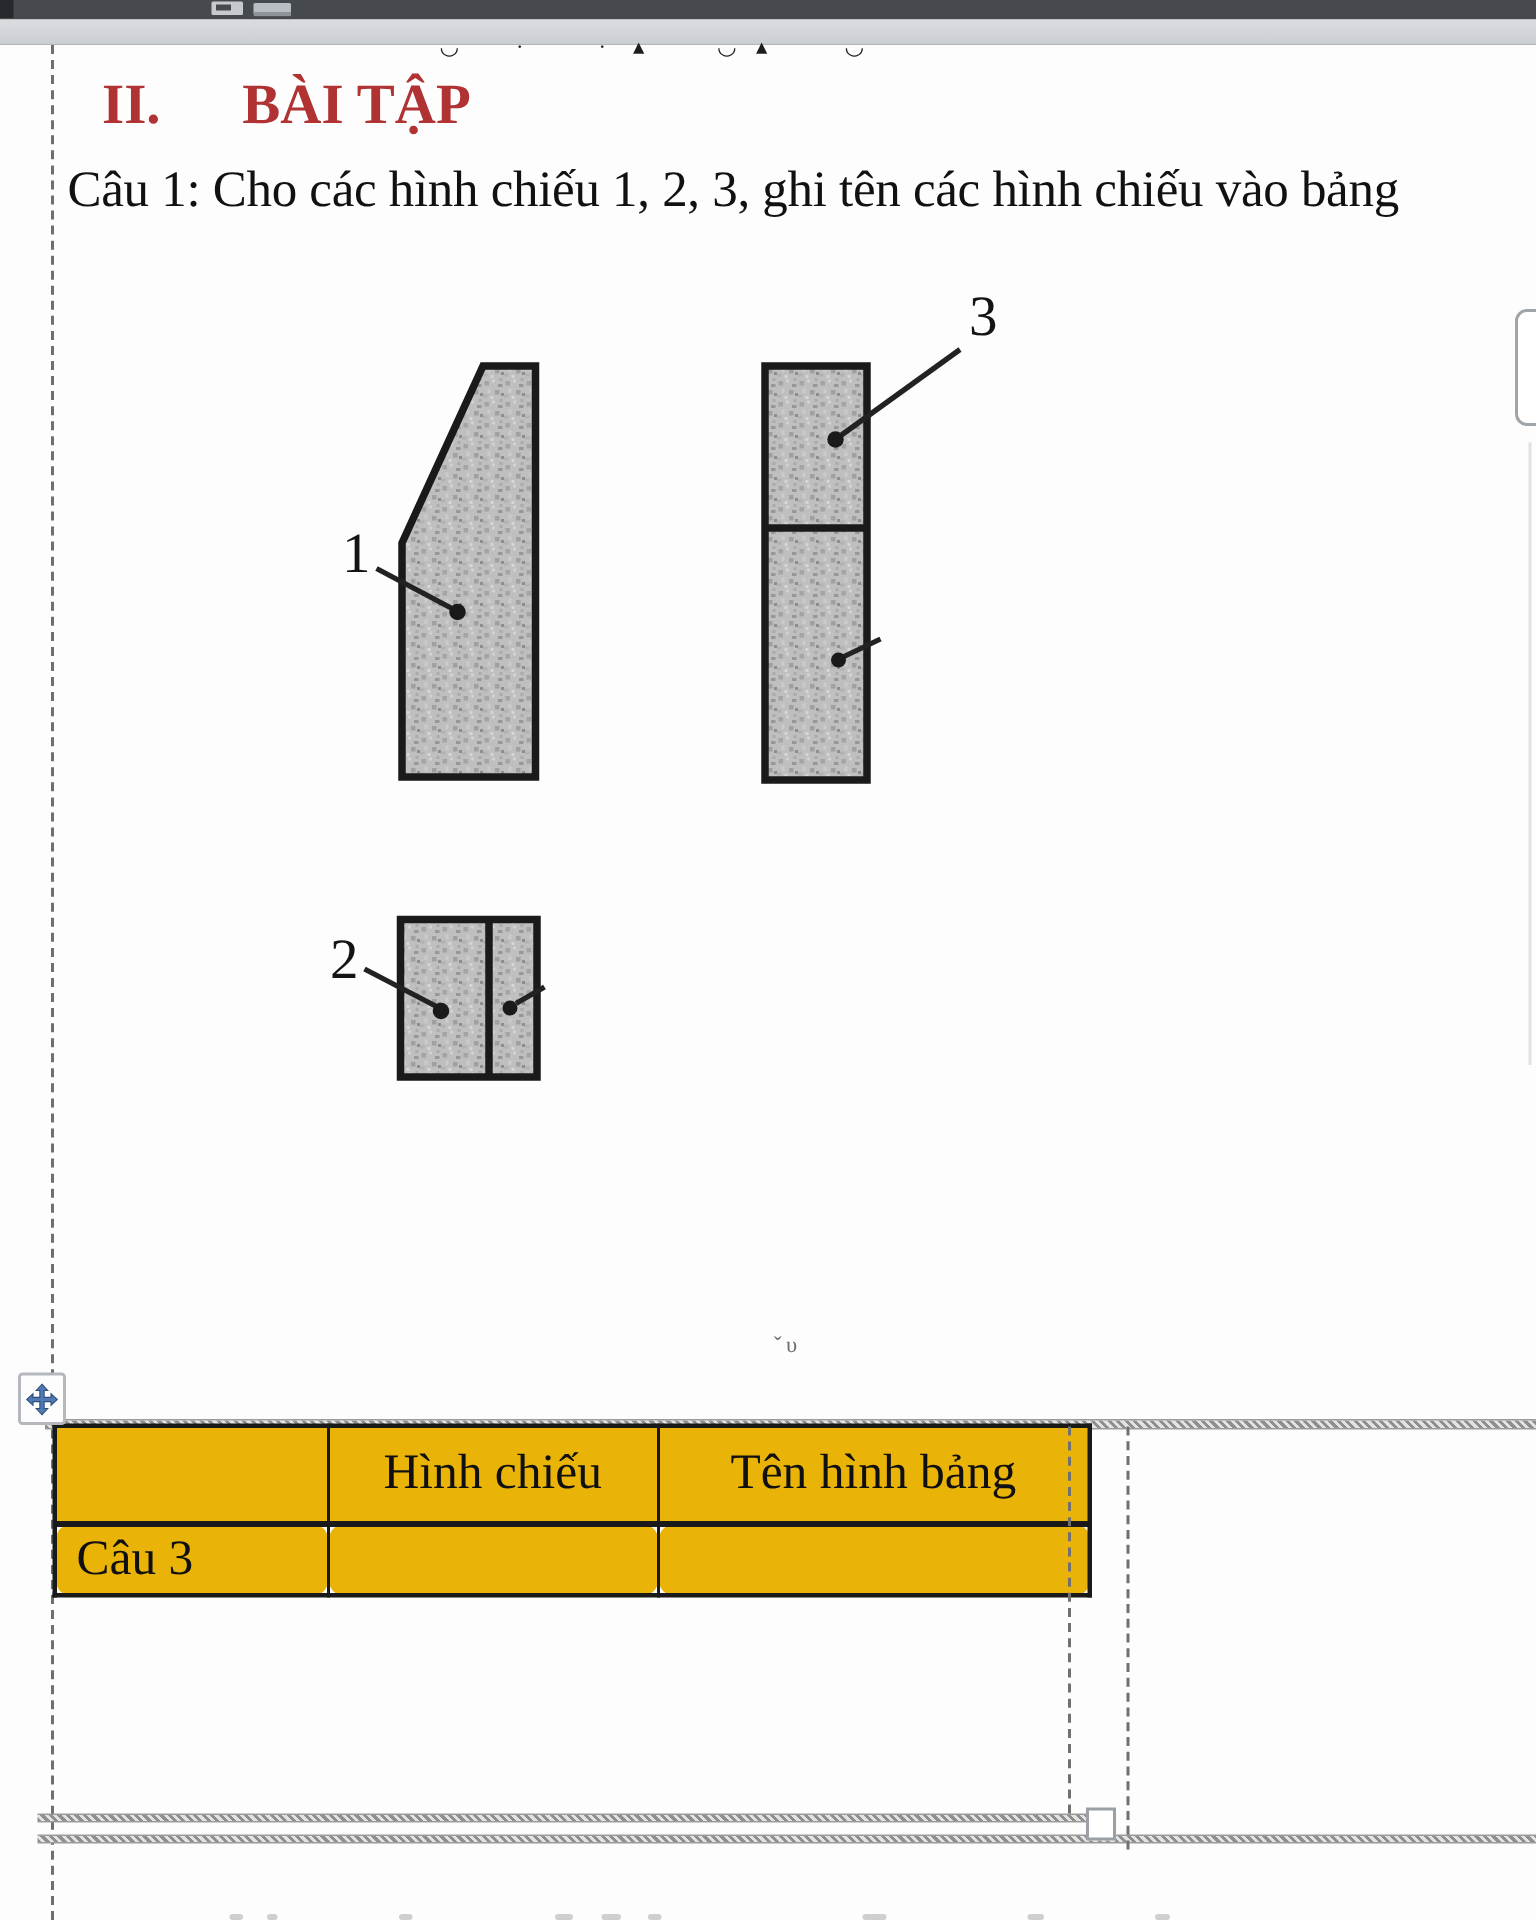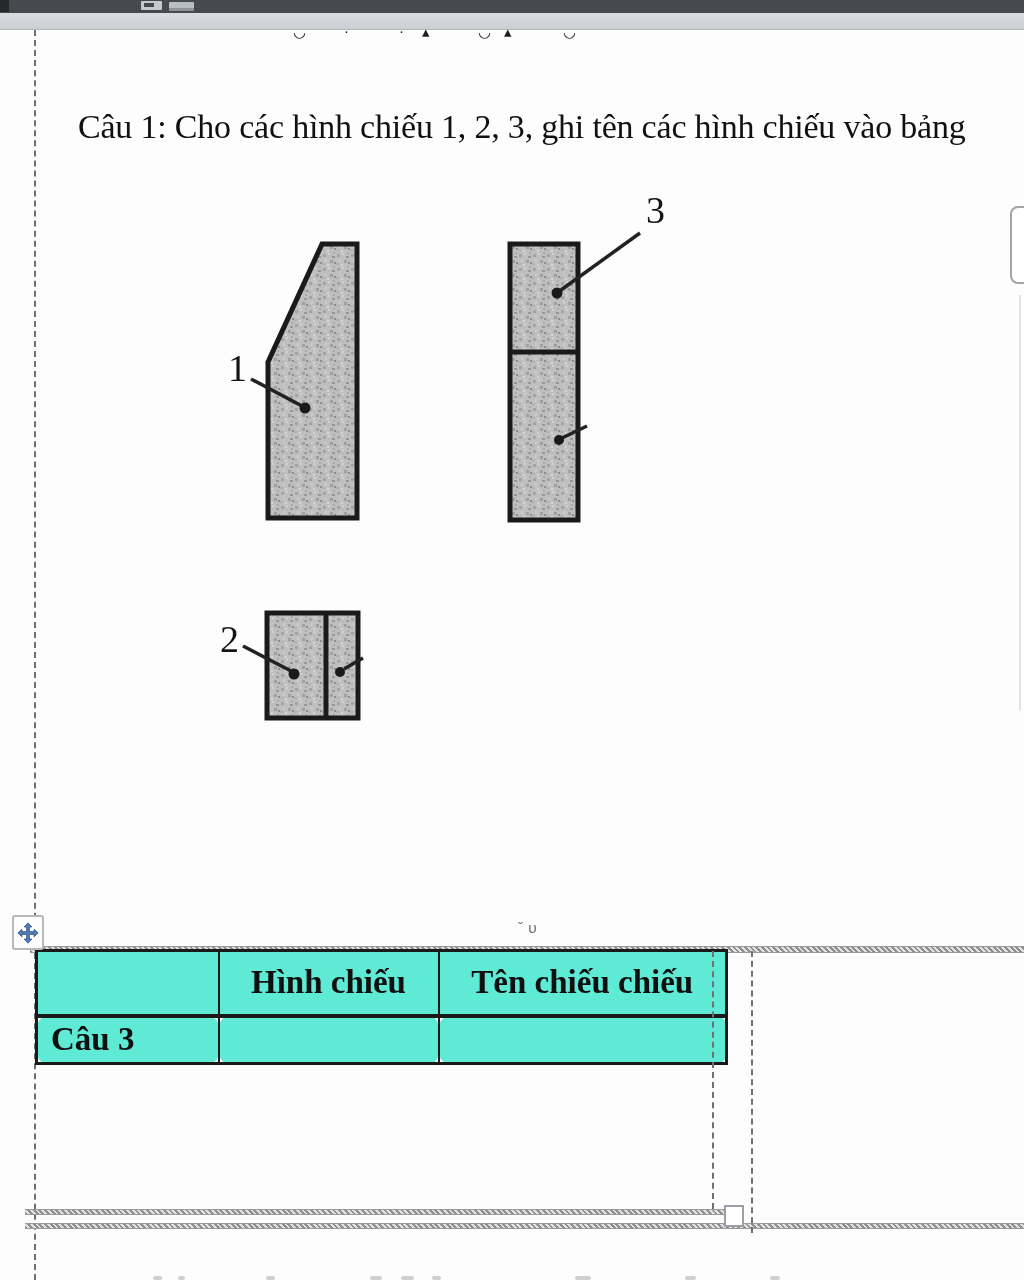--- a/index.html
+++ b/index.html
@@ -13,32 +13,32 @@
   .tb-ic1  { position:absolute; left:141px; top:1px; width:21px; height:9px; background:#c6cacf; border-radius:1px; }
   .tb-ic1:after { content:""; position:absolute; left:3px; top:2px; width:10px; height:4px; background:#46494d; }
   .tb-ic2  { position:absolute; left:169px; top:2px; width:25px; height:9px; background:#b9bec4; border-radius:1px; border-bottom:3px solid #8f9499; }
   .strip   { position:absolute; left:0; top:13px; width:1024px; height:17px;
              background:linear-gradient(#dadde0,#cbcfd3); border-bottom:1px solid #b2b6ba; }
 
   
   .margin-dash { position:absolute; left:34px; top:30px; height:1250px; width:0;
                  border-left:2px dashed #55585c; opacity:.85; z-index:1; }
   .cutmark { position:absolute; top:25px; font-size:15px; color:#1d1d1d; line-height:14px; z-index:2; }
-  .anchor-marks { position:absolute; left:516px; top:921px; font-size:15px; color:#6e6e6e;
-                  letter-spacing:3px; z-index:2;font-family:Liberation Mono, monospace; }
+  .anchor-marks { position:absolute; left:516px; top:889px; font-size:15px; color:#6e6e6e;
+                  letter-spacing:3px; z-index:2; }
   .page-edge-line { position:absolute; left:1019px; top:295px; width:2px; height:415px; background:#e2e2e2; }
   .scroll-thumb { position:absolute; left:1010px; top:206px; width:26px; height:78px;
                   background:#fff; border:2px solid #a0a5aa; border-radius:8px; z-index:2; }
   .bottom-smudge { position:absolute; top:1276px; height:4px; background:#cfcfcf; border-radius:2px; z-index:1; }
 
   
   .heading { position:absolute; left:68px; top:48px; z-index:2; font-weight:bold;
              font-size:38px; color:#b03232; white-space:nowrap; }
   .heading .numeral { display:inline-block; width:84px; }
-  .question { position:absolute; left:78px; top:108px; z-index:2; font-size:34px; color:#111;
+  .question { position:absolute; left:45px; top:108px; z-index:2; font-size:34px; color:#111;
               white-space:nowrap; letter-spacing:-0.2px; }
 
   
   .figs { position:absolute; left:0; top:0; width:1024px; height:780px; z-index:2; }
   .fig-label { font-family:"Liberation Serif","DejaVu Serif",serif; font-size:38px; fill:#141414; }
 
   
   .hatch { position:absolute; height:7px; z-index:1;
            background:repeating-linear-gradient(45deg,#8f8f8f 0 2px,#e2e2e2 2px 4px);
            border-top:1px solid #9b9b9b; border-bottom:1px solid #9b9b9b; }
@@ -47,21 +47,21 @@
   .hatch3 { left:25px; top:1223px; width:999px; height:6px; }
   .sq-handle { position:absolute; left:724px; top:1205px; width:20px; height:22px;
                background:#fff; border:2px solid #9aa0a6; z-index:4; }
   .move-handle { position:absolute; left:12px; top:915px; width:32px; height:35px; background:#fdfdfd;
                  border:2px solid #b5b9be; border-radius:3px; z-index:5;
                  display:flex; align-items:center; justify-content:center; }
 
   
   table.grid { position:absolute; left:35px; top:949px; z-index:3; border-collapse:collapse;
                table-layout:fixed; width:690px; background:transparent; font-size:33px; color:#101010; }
-  table.grid td, table.grid th { border:2.5px solid #1a1a1a; font-weight:bold; background:#5eead4; }
+  table.grid td, table.grid th { border:2.5px solid #1a1a1a; font-weight:normal; background:#eab308; }
   table.grid { border:3px solid #1a1a1a; }
   table.grid th { height:65px; text-align:center; border-bottom:4px solid #1a1a1a; }
   table.grid td { height:62px; }
   table.grid tr.last td { height:48px;border-radius:11px; }
   td.lbl { padding-left:13px; text-align:left; }
   .tbl-dash { position:absolute; width:0; border-left:2px dashed #707070; z-index:4; }
   .tbl-dash.inner { left:712px; top:951px; height:258px; }
   .tbl-dash.outer { left:751px; top:951px; height:282px; }
 </style>
 </head>
@@ -81,20 +81,24 @@
   <div class="scroll-thumb"></div>
 
   <span class="cutmark" style="left:293px">◡</span>
   <span class="cutmark" style="left:344px">·</span>
   <span class="cutmark" style="left:399px">·</span>
   <span class="cutmark" style="left:422px">▴</span>
   <span class="cutmark" style="left:478px">◡</span>
   <span class="cutmark" style="left:504px">▴</span>
   <span class="cutmark" style="left:563px">◡</span>
 
+  <div class="heading">
+    <span class="numeral">II.</span>
+    <span>BÀI TẬP</span>
+  </div>
   <div class="question">Câu 1: Cho các hình chiếu 1, 2, 3, ghi tên các hình chiếu vào bảng</div>
 
   <svg class="figs" viewBox="0 0 1024 780">
     <defs>
       <pattern id="grain" width="14" height="14" patternUnits="userSpaceOnUse">
         <rect width="14" height="14" fill="#bfbfbf"></rect>
         <rect x="1" y="2" width="3" height="3" fill="#a4a4a4"></rect>
         <rect x="6" y="1" width="2" height="2" fill="#d2d2d2"></rect>
         <rect x="10" y="4" width="3" height="2" fill="#979797"></rect>
         <rect x="3" y="7" width="2" height="3" fill="#cbcbcb"></rect>
@@ -149,21 +153,21 @@
   <table class="grid">
     <colgroup>
         <col style="width:182px">
         <col style="width:220px">
         <col style="width:288px">
       </colgroup>
     <tbody>
         <tr>
       <th></th>
       <th>Hình chiếu</th>
-      <th>Tên chiếu chiếu</th>
+      <th>Tên hình bảng</th>
     </tr>
     <tr class="last">
       <td class="lbl">Câu 3</td>
       <td></td>
       <td></td>
     </tr>
   </tbody>
     </table>
 
   <div class="tbl-dash inner"></div>

